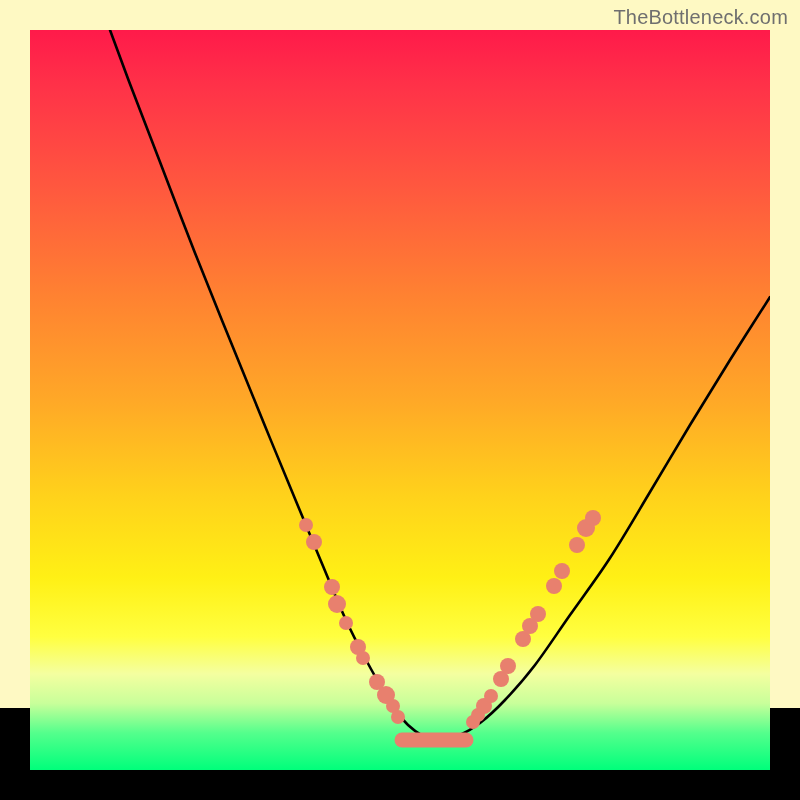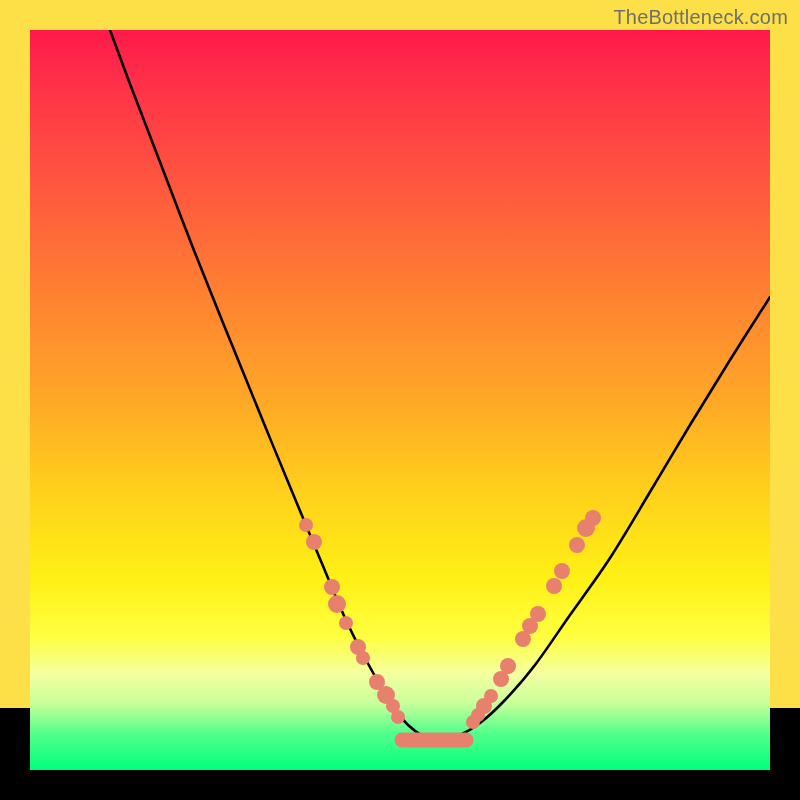--- a/index.html
+++ b/index.html
@@ -8,21 +8,21 @@
     width: 800px;
     height: 800px;
     background: #000;
     font-family: Arial, Helvetica, sans-serif;
     overflow: hidden;
   }
   .frame {
     position: relative;
     width: 800px;
     height: 708px;
-    background: #fde047;
+    background: #fef9c3;
   }
   .plot-area {
     position: absolute;
     left: 30px;
     top: 30px;
     width: 740px;
     height: 740px;
     overflow: hidden;
   }
   .gradient-bg {

